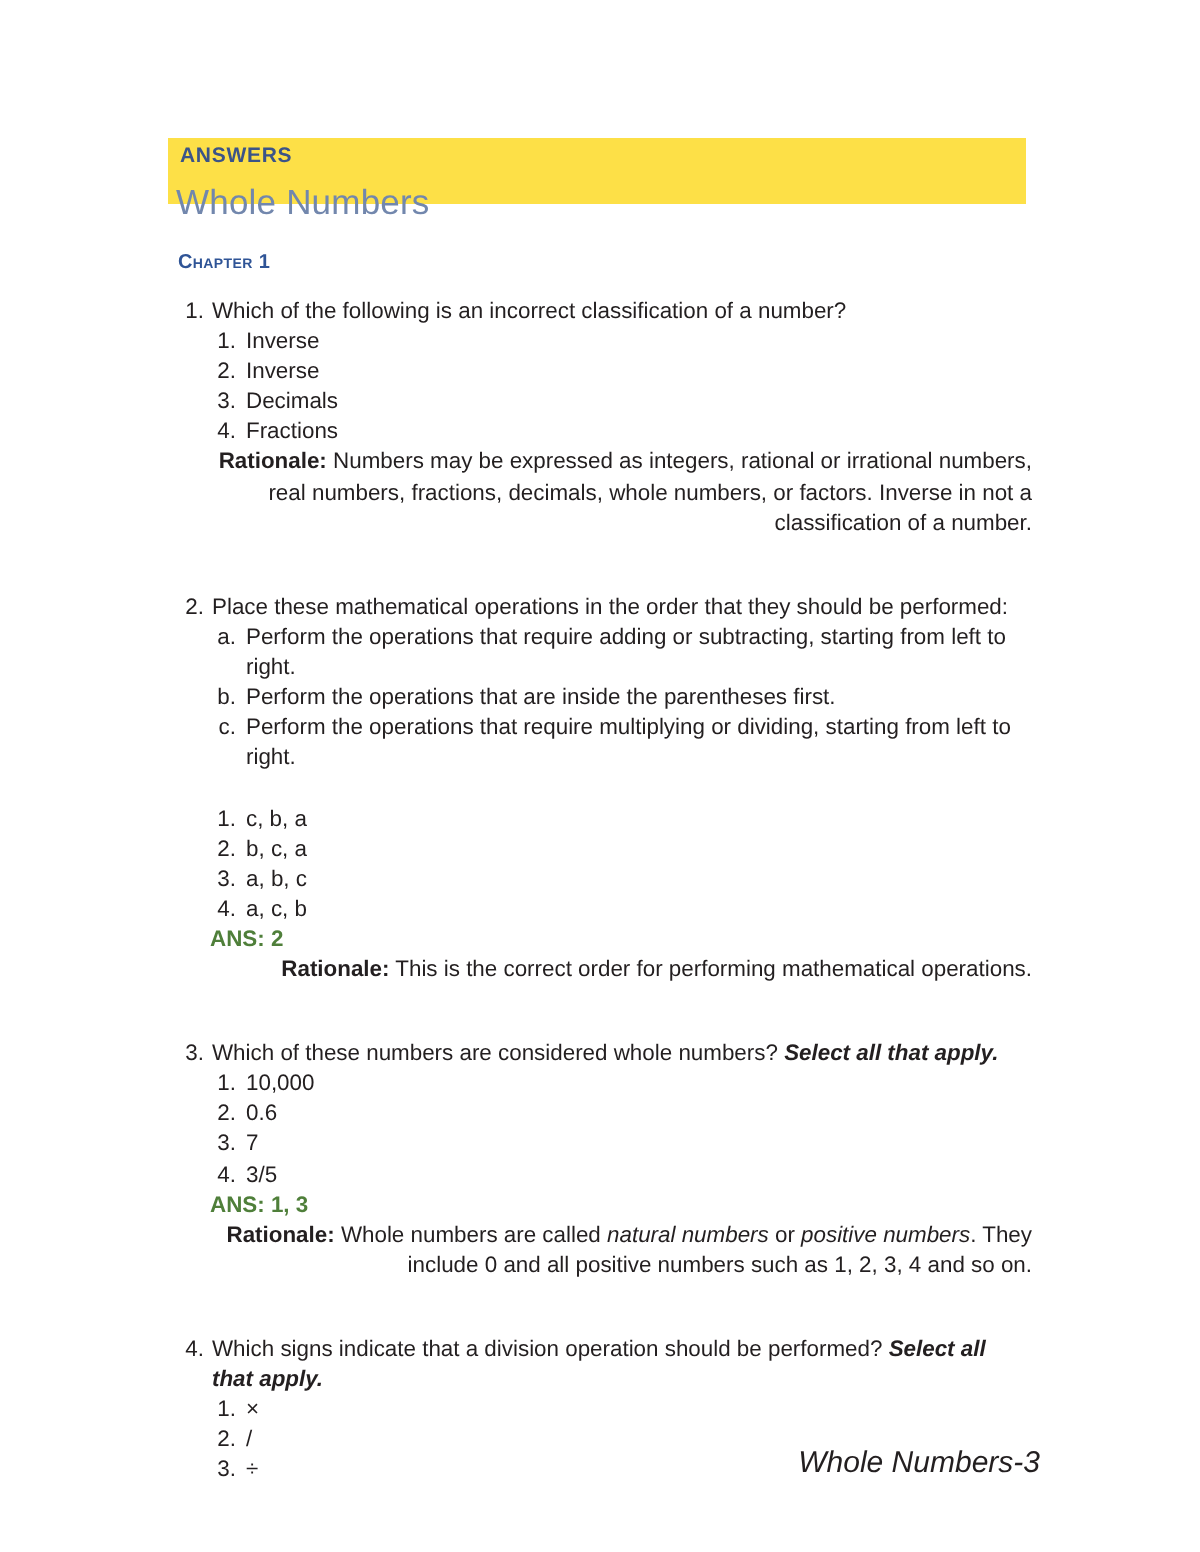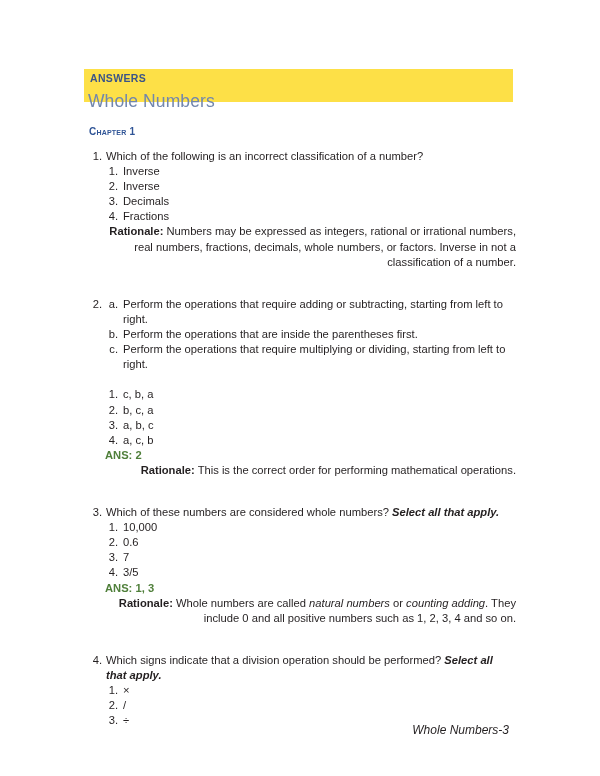--- a/index.html
+++ b/index.html
@@ -139,23 +139,23 @@
   .rationale i { font-style: italic; }
 
   .sel-all {
     font-weight: 700;
     font-style: italic;
   }
 
   
   .footer {
     position: absolute;
-    right: 91px;
+    right: 80px;
     top: 723px;
-    font-size: 12px;
+    font-size: 15px;
     font-style: italic;
     color: #231f20;
   }
 </style>
 </head>
 <body>
 
 <div class="page">
 
   <div class="answers-band">
@@ -194,20 +194,21 @@
         <b>Rationale:</b>
         <span>Numbers may be expressed as integers, rational or irrational numbers, real numbers, fractions, decimals, whole numbers, or factors. Inverse in not a classification of a number.</span>
       </div>
     </div>
 
     <div class="spacer-line"></div>
 
     <div class="question">
       <div class="q-row">
         <span class="q-num">2.</span>
+        <span>Place these mathematical operations in the order that they should be performed:</span>
       </div>
       <ul class="options">
         <li class="opt">
           <span class="opt-marker">a.</span>
           <span>Perform the operations that require adding or subtracting, starting from left to right.</span>
         </li>
         <li class="opt">
           <span class="opt-marker">b.</span>
           <span>Perform the operations that are inside the parentheses first.</span>
         </li>
@@ -264,21 +265,21 @@
           <span>7</span>
         </li>
         <li class="opt">
           <span class="opt-marker">4.</span>
           <span>3/5</span>
         </li>
       </ul>
       <div class="ans-line">ANS:  1, 3</div>
       <div class="rationale">
         <b>Rationale:</b>
-        <span>Whole numbers are called </span><i>natural numbers</i><span> or </span><i>counting adding</i><span>. They include 0 and all positive numbers such as 1, 2, 3, 4 and so on.</span>
+        <span>Whole numbers are called </span><i>natural numbers</i><span> or </span><i>positive numbers</i><span>. They include 0 and all positive numbers such as 1, 2, 3, 4 and so on.</span>
       </div>
     </div>
 
     <div class="spacer-line"></div>
 
     <div class="question">
       <div class="q-row">
         <span class="q-num">4.</span>
         <span>Which signs indicate that a division operation should be performed?</span>
         <span class="sel-all">Select all that apply.</span>

